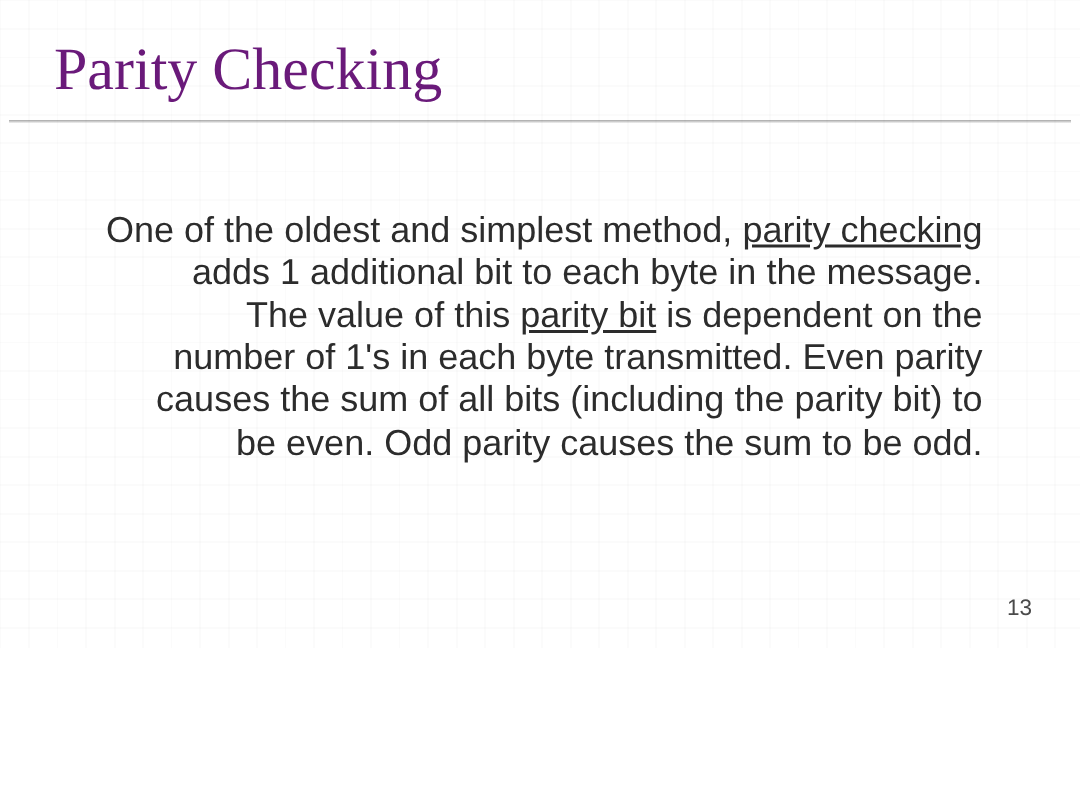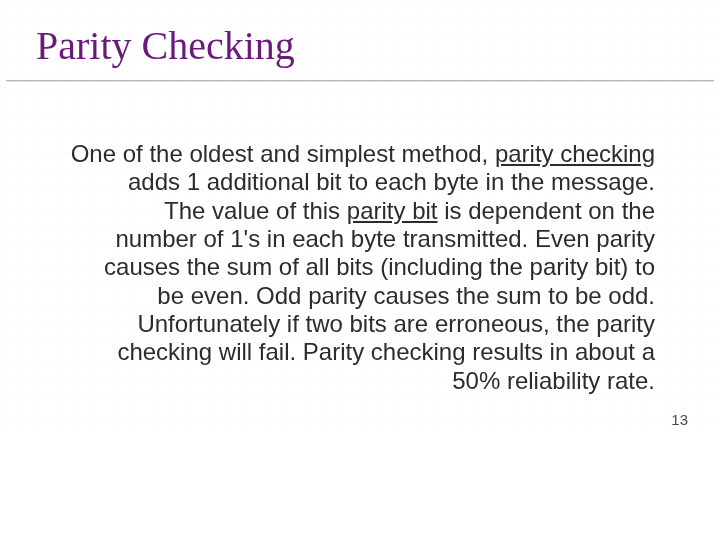--- a/index.html
+++ b/index.html
@@ -50,33 +50,32 @@
   }
   .para {
     padding-left: 28px;
     text-indent: -28px;
     text-align: right;
   }
   .u { text-decoration: underline; }
   .pagenum {
     position: absolute;
     right: 32px;
-    bottom: 4px;
+    bottom: 18px;
     font-size: 15px;
     color: #4a4a4a;
   }
 </style>
 </head>
 <body>
 
 <div class="slide">
   <div class="title">Parity Checking</div>
   <div class="title-rule"></div>
 
   <div class="body">
     <p class="para">
       <span>One of the oldest and simplest method, </span><span class="u">parity checking</span><span> adds 1 additional bit to each byte in the message.  The value of this </span><span class="u">parity bit</span><span> is dependent on the number of 1's in each byte transmitted.  Even parity causes the sum of all bits (including the parity bit) to be even.  Odd parity causes the sum to be odd.</span>
     </p>
-    <p class="para">Unfortunately if two bits are erroneous, the parity checking will fail. Parity checking results in about a 50% reliability rate.</p>
   </div>
 
   <div class="pagenum">13</div>
 </div>
 
 </body></html>

